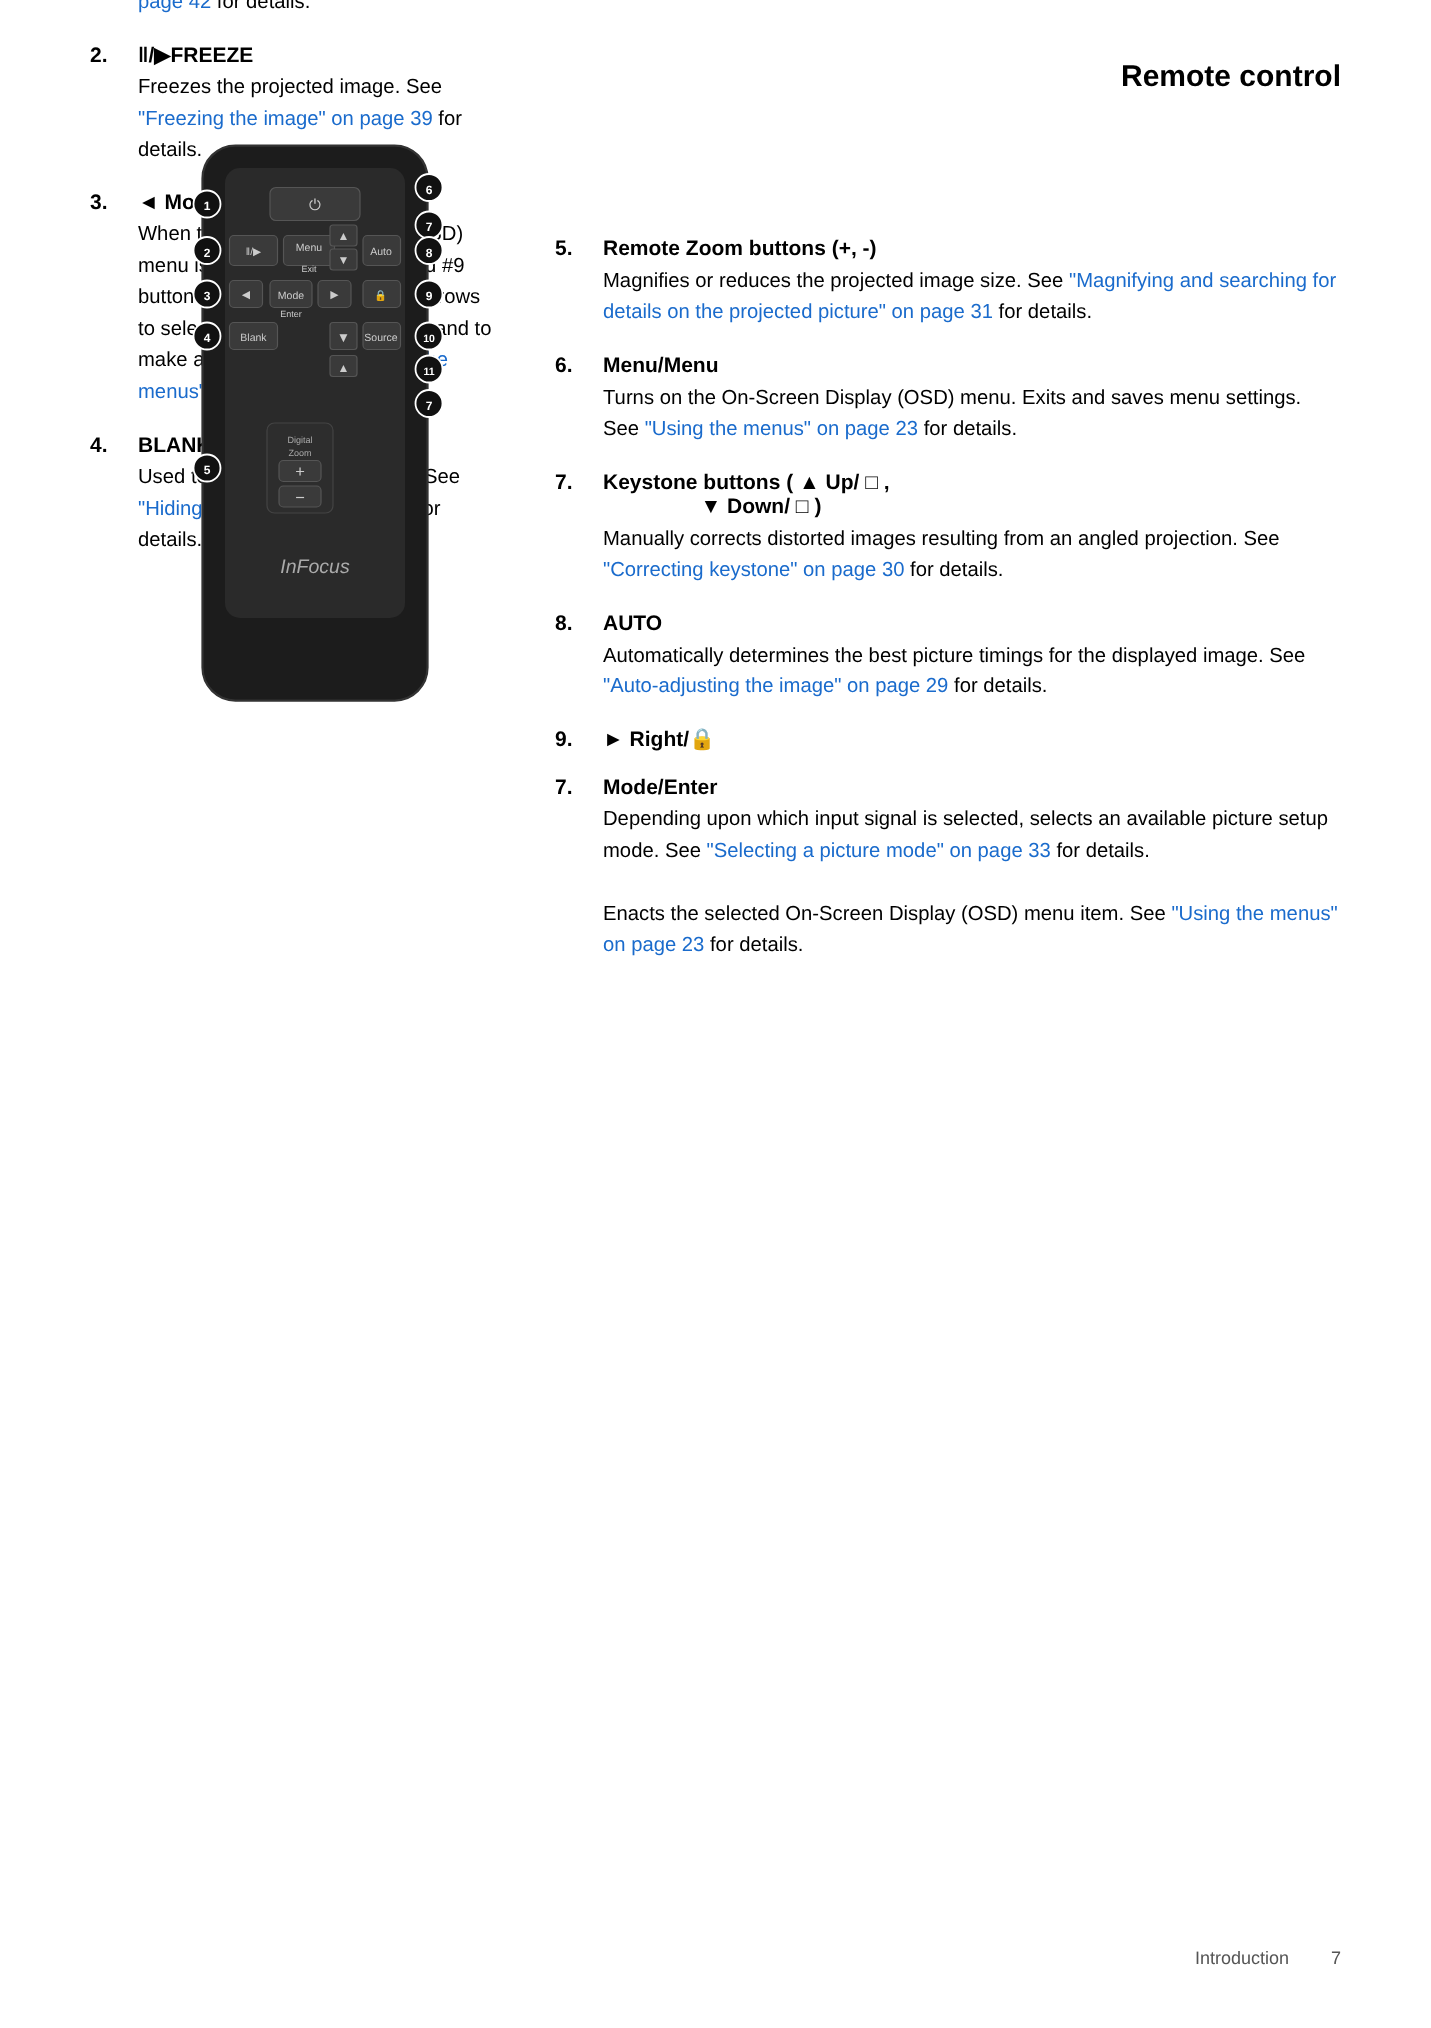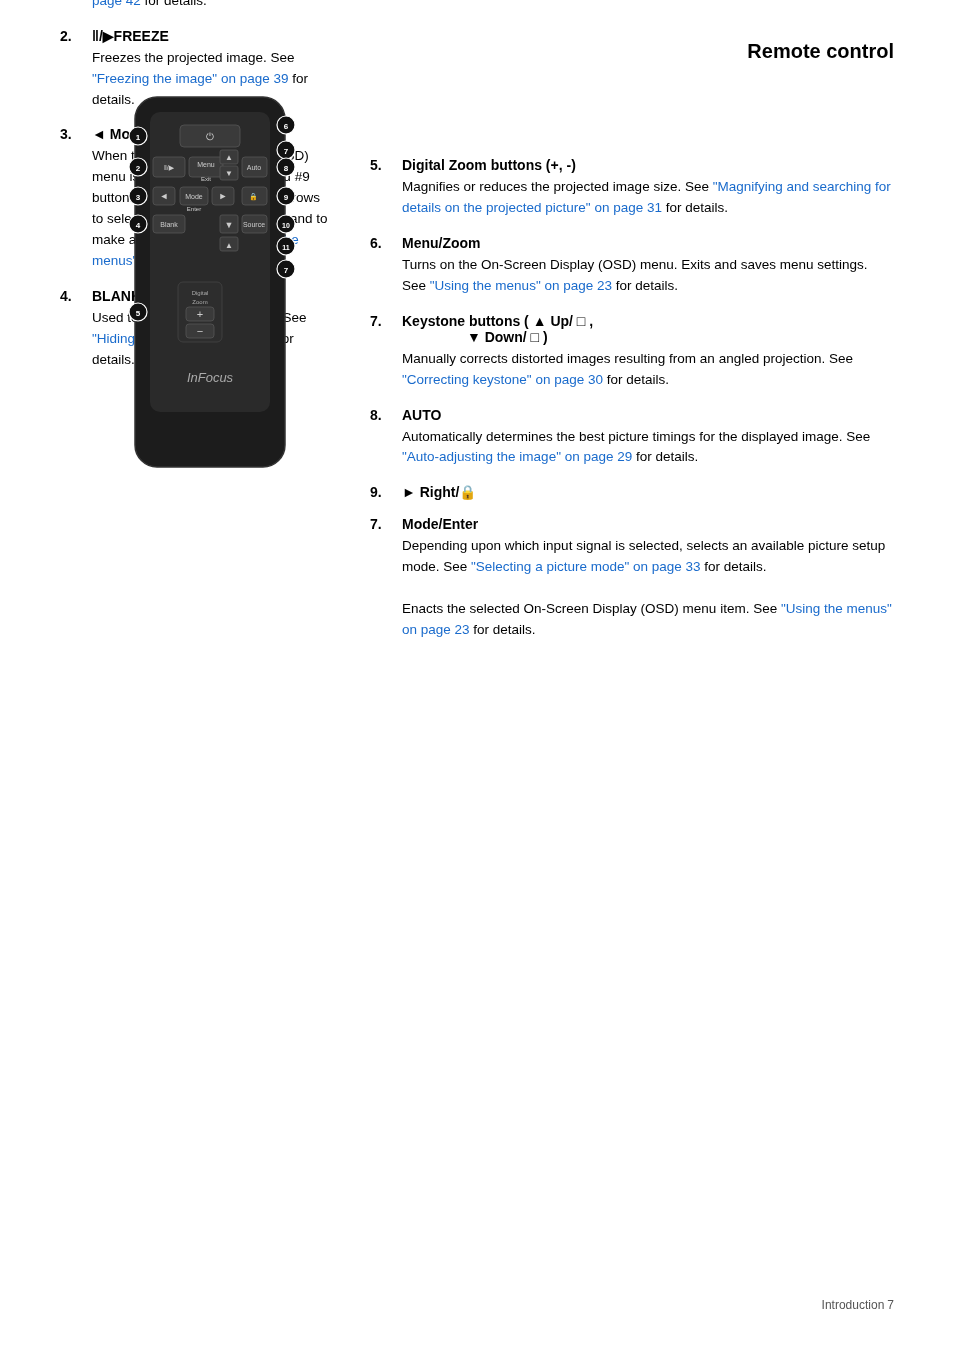--- a/index.html
+++ b/index.html
@@ -186,31 +186,31 @@
 </div>
 
 <div style="display:flex; gap:30px; margin-top: -380px;">
   <div style="width:280px; flex-shrink:0;"></div>
 
   <div style="flex:1;">
 
     <div class="desc-item">
       <div class="desc-item-header">
         <span class="num">5.</span>
-        <span class="title">Digital Zoom buttons (+, -)</span>
+        <span class="title">Remote Zoom buttons (+, -)</span>
       </div>
       <div class="body-text">
         Magnifies or reduces the projected image size. See <a class="link" href="#">"Magnifying and searching for details on the projected picture" on page 31</a> for details.
       </div>
     </div>
 
     <div class="desc-item">
       <div class="desc-item-header">
         <span class="num">6.</span>
-        <span class="title">Menu/Zoom</span>
+        <span class="title">Menu/Menu</span>
       </div>
       <div class="body-text">
         Turns on the On-Screen Display (OSD) menu. Exits and saves menu settings. See <a class="link" href="#">"Using the menus" on page 23</a> for details.
       </div>
     </div>
 
     <div class="desc-item">
       <div class="desc-item-header">
         <span class="num">7.</span>
         <span class="title">Keystone buttons ( ▲ Up/ □ ,<br>&nbsp;&nbsp;&nbsp;&nbsp;&nbsp;▼ Down/ □ )</span>
@@ -290,16 +290,16 @@
       <span class="num">4.</span>
       <span class="title">BLANK</span>
     </div>
     <div class="body-text">
       Used to hide the screen image. See <a class="link" href="#">"Hiding the image" on page 40</a> for details.
     </div>
   </div>
 
 </div>
 
-<div style="position:absolute; bottom:40px; right:60px; font-size:12px; color:#555; display:flex; gap:3px;">
+<div style="position:absolute; bottom:40px; right:60px; font-size:12px; color:#555; display:flex; gap:28px;">
   <span>Introduction</span>
   <span>7</span>
 </div>
 
 </body></html>

